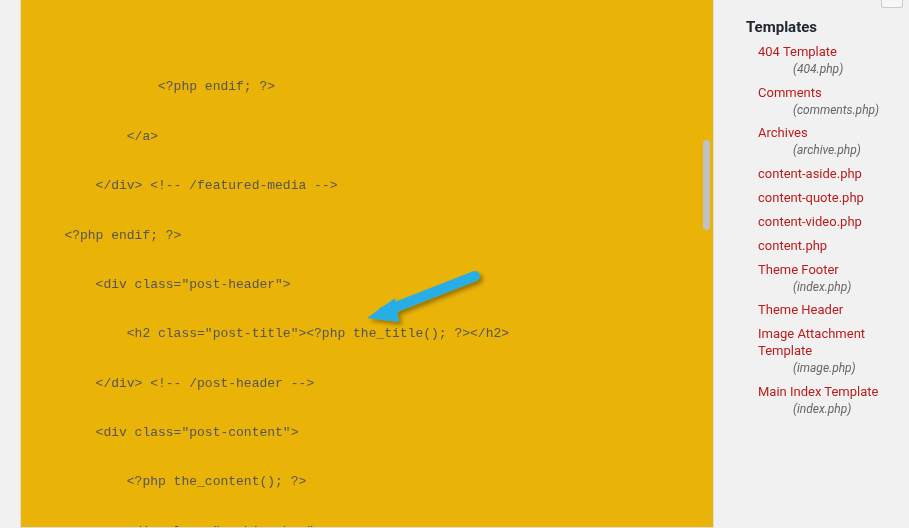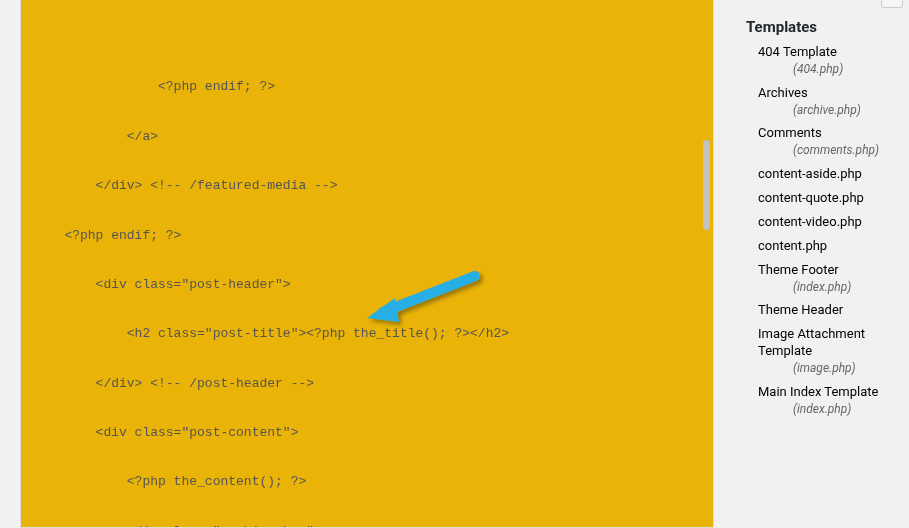--- a/index.html
+++ b/index.html
@@ -63,21 +63,21 @@
   }
   .sidebar h3 {
     font-size: 15px;
     font-weight: 700;
     color: #23282d;
     margin: 18px 0 8px 0;
   }
   .tpl-list { list-style: none; }
   .tpl-list li { margin-bottom: 7px; padding-left: 12px; }
   .tpl-list a {
-    color: #000000;
+    color: #b91c1c;
     text-decoration: none;
     font-size: 13px;
     line-height: 1.3;
     display: block;
   }
   .tpl-list .fn {
     color: #666;
     font-size: 12px;
     font-style: italic;
     line-height: 1.4;
@@ -143,26 +143,26 @@
 
   <div class="sidebar">
     <div class="button-stub"></div>
     <h3>Templates</h3>
     <ul class="tpl-list" id="tpl-list">
         <li>
           <a href="#">404 Template</a>
           <span class="fn">(404.php)</span>
         </li>
         <li>
+          <a href="#">Comments</a>
+          <span class="fn">(comments.php)</span>
+        </li>
+        <li>
           <a href="#">Archives</a>
           <span class="fn">(archive.php)</span>
-        </li>
-        <li>
-          <a href="#">Comments</a>
-          <span class="fn">(comments.php)</span>
         </li>
         <li>
           <a href="#">content-aside.php</a>
         </li>
         <li>
           <a href="#">content-quote.php</a>
         </li>
         <li>
           <a href="#">content-video.php</a>
         </li>

